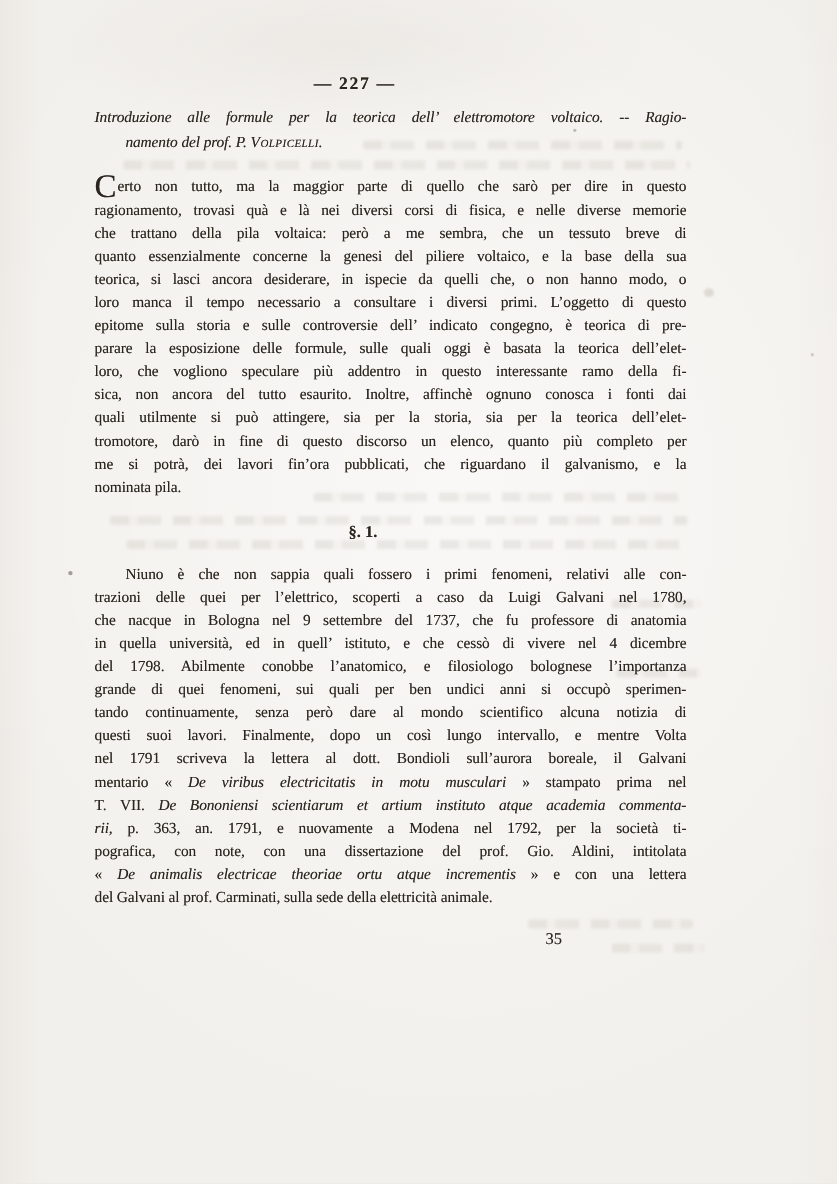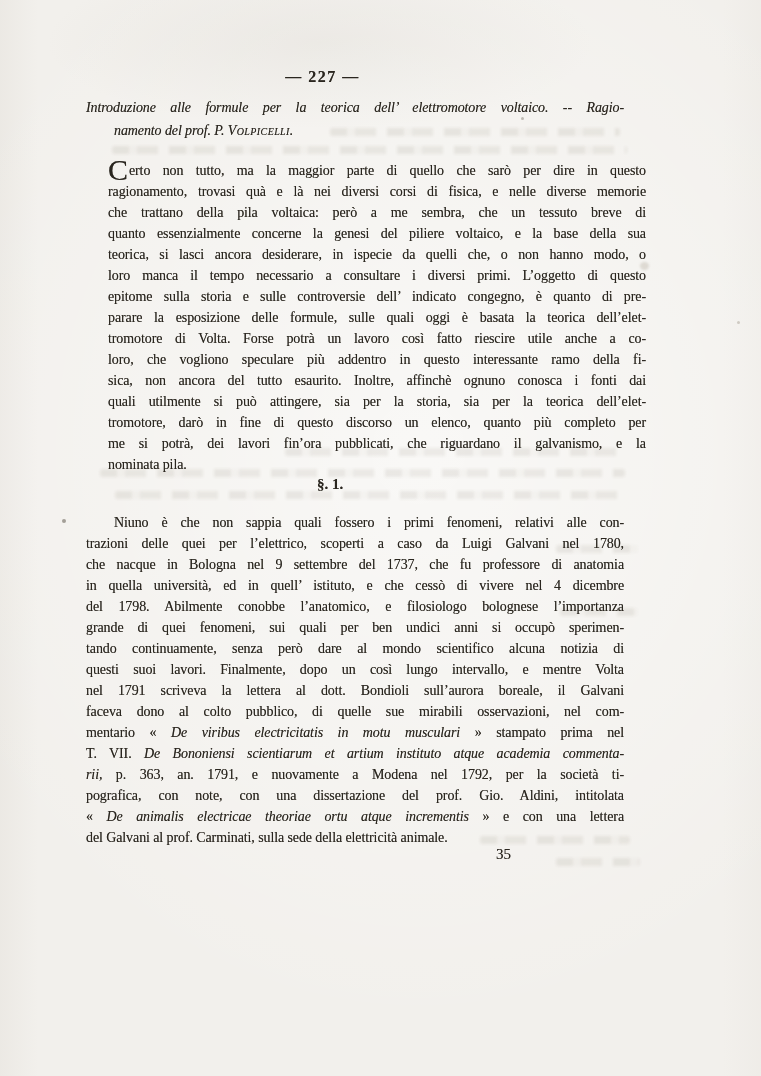--- a/index.html
+++ b/index.html
@@ -20,21 +20,21 @@
   }
   .title-block {
     position:absolute; top:96px; left:86px; width:538px;
     font-style:italic; font-size:14px; letter-spacing:-.1px;
   }
   .title-block .tline { line-height:23px; height:23px; }
   .para {
     position:absolute; left:86px; width:538px;
     font-size:14px; letter-spacing:-.1px;
   }
-  .para1 { top:160px;margin-left:22px; }
+  .para1 { top:160px; }
   .para2 { top:512px; }
   .tline {
     line-height:21px; height:21px;
     text-align:justify; text-align-last:justify; text-justify:inter-word;
     overflow:visible; white-space:normal;
   }
   .tline.no-just { text-align-last:left; }
   .it { font-style:italic; }
   .sc { font-variant:small-caps; letter-spacing:.4px; }
   .dropcap { font-size:30px; line-height:0; position:relative; top:5px; margin-right:1px; }
@@ -83,44 +83,42 @@
       <div class="tline no-just" style="padding-left: 28px;"><span>namento del prof. P. </span><span class="sc">Volpicelli.</span></div>
     </div>
 
   <div class="para para1 inktext">
       <div class="tline"><span class="dropcap">C</span><span>erto non tutto, ma la maggior parte di quello che sarò per dire in questo</span></div>
       <div class="tline"><span>ragionamento, trovasi quà e là nei diversi corsi di fisica, e nelle diverse memorie</span></div>
       <div class="tline"><span>che trattano della pila voltaica: però a me sembra, che un tessuto breve di</span></div>
       <div class="tline"><span>quanto essenzialmente concerne la genesi del piliere voltaico, e la base della sua</span></div>
       <div class="tline"><span>teorica, si lasci ancora desiderare, in ispecie da quelli che, o non hanno modo, o</span></div>
       <div class="tline"><span>loro manca il tempo necessario a consultare i diversi primi. L’oggetto di questo</span></div>
-      <div class="tline"><span>epitome sulla storia e sulle controversie dell’ indicato congegno, è quanto di pre-</span></div>
+      <div class="tline"><span>epitome sulla storia e sulle controversie dell’ indicato congegno, è teorica di pre-</span></div>
       <div class="tline"><span>parare la esposizione delle formule, sulle quali oggi è basata la teorica dell’elet-</span></div>
-      <div class="tline"><span>tromotore di Volta. Forse potrà un lavoro così fatto riescire utile anche a co-</span></div>
       <div class="tline"><span>loro, che vogliono speculare più addentro in questo interessante ramo della fi-</span></div>
       <div class="tline"><span>sica, non ancora del tutto esaurito. Inoltre, affinchè ognuno conosca i fonti dai</span></div>
       <div class="tline"><span>quali utilmente si può attingere, sia per la storia, sia per la teorica dell’elet-</span></div>
       <div class="tline"><span>tromotore, darò in fine di questo discorso un elenco, quanto più completo per</span></div>
       <div class="tline"><span>me si potrà, dei lavori fin’ora pubblicati, che riguardano il galvanismo, e la</span></div>
       <div class="tline no-just"><span>nominata pila.</span></div>
     </div>
 
   <div class="section-heading inktext">§. 1.</div>
 
   <div class="para para2 inktext">
       <div class="tline" style="padding-left: 28px;"><span>Niuno è che non sappia quali fossero i primi fenomeni, relativi alle con-</span></div>
       <div class="tline"><span>trazioni delle quei per l’elettrico, scoperti a caso da Luigi Galvani nel 1780,</span></div>
       <div class="tline"><span>che nacque in Bologna nel 9 settembre del 1737, che fu professore di anatomia</span></div>
       <div class="tline"><span>in quella università, ed in quell’ istituto, e che cessò di vivere nel 4 dicembre</span></div>
       <div class="tline"><span>del 1798. Abilmente conobbe l’anatomico, e filosiologo bolognese l’importanza</span></div>
       <div class="tline"><span>grande di quei fenomeni, sui quali per ben undici anni si occupò sperimen-</span></div>
       <div class="tline"><span>tando continuamente, senza però dare al mondo scientifico alcuna notizia di</span></div>
       <div class="tline"><span>questi suoi lavori. Finalmente, dopo un così lungo intervallo, e mentre Volta</span></div>
       <div class="tline"><span>nel 1791 scriveva la lettera al dott. Bondioli sull’aurora boreale, il Galvani</span></div>
-      <div class="tline"><span>faceva dono al colto pubblico, di quelle sue mirabili osservazioni, nel com-</span></div>
       <div class="tline"><span>mentario « </span><span class="it">De viribus electricitatis in motu musculari</span><span> » stampato prima nel</span></div>
       <div class="tline"><span>T. VII. </span><span class="it">De Bononiensi scientiarum et artium instituto atque academia commenta-</span></div>
       <div class="tline"><span class="it">rii,</span><span> p. 363, an. 1791, e nuovamente a Modena nel 1792, per la società ti-</span></div>
       <div class="tline"><span>pografica, con note, con una dissertazione del prof. Gio. Aldini, intitolata</span></div>
       <div class="tline"><span>« </span><span class="it">De animalis electricae theoriae ortu atque incrementis</span><span> » e con una lettera</span></div>
       <div class="tline no-just"><span>del Galvani al prof. Carminati, sulla sede della elettricità animale.</span></div>
     </div>
 
   <div class="signature inktext">35</div>
 

